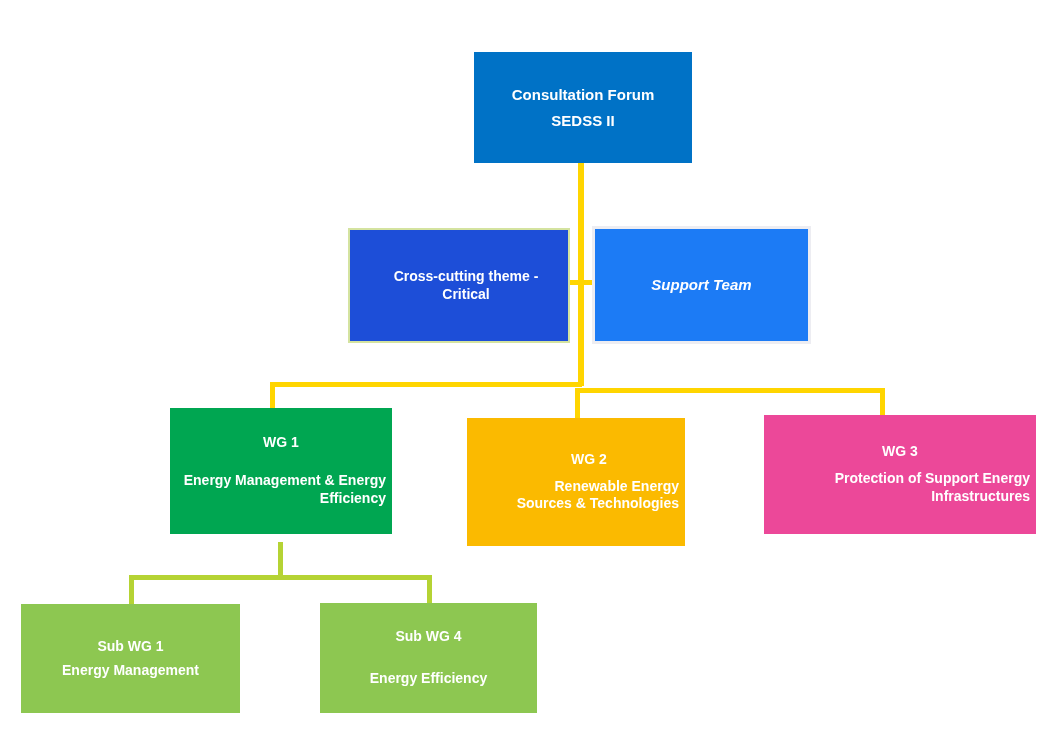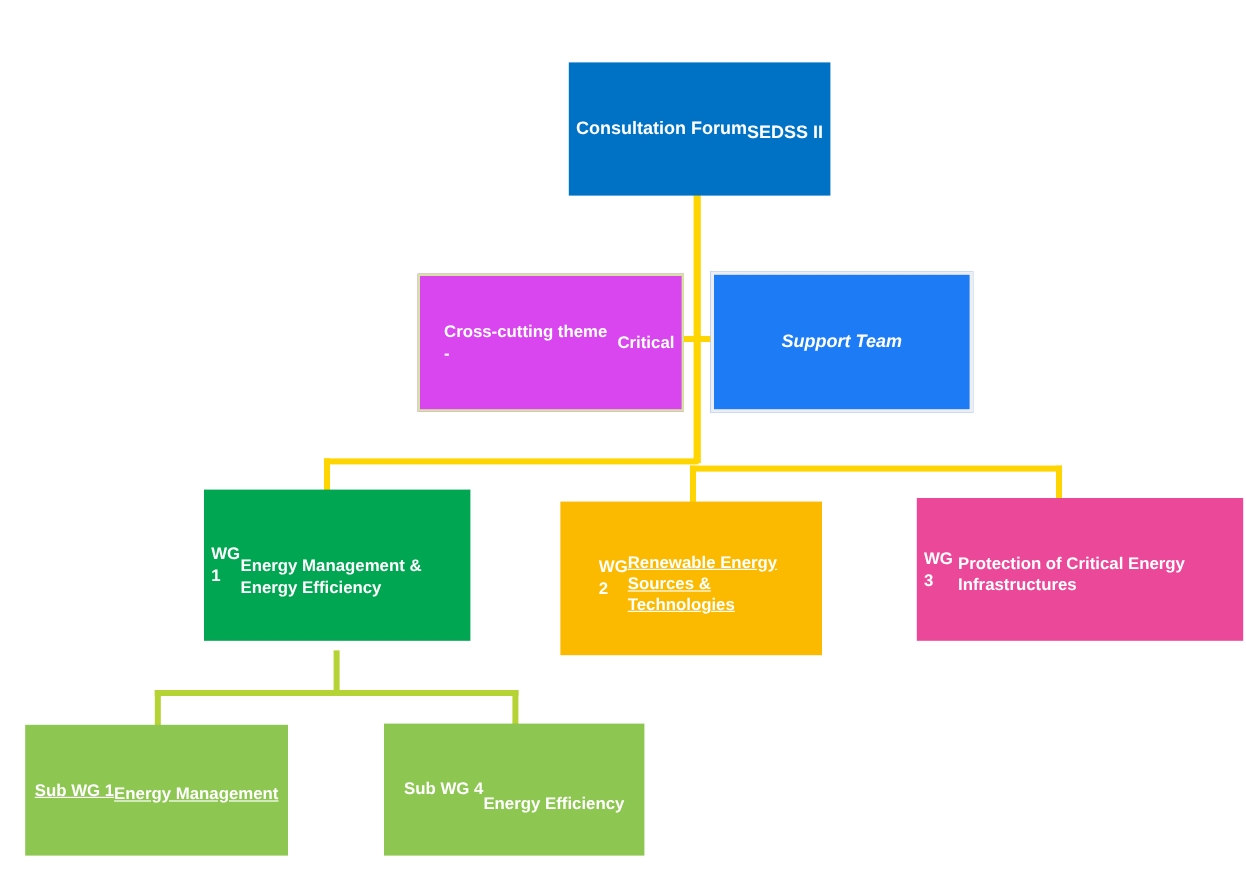--- a/index.html
+++ b/index.html
@@ -15,43 +15,44 @@
     position: relative;
     width: 1038px;
     height: 730px;
     background: #ffffff;
     overflow: hidden;
   }
   .node {
     position: absolute;
     box-sizing: border-box;
     display: flex;
+    flex-direction: column;
     align-items: center;
     justify-content: center;
-    text-align: left;
+    text-align: right;
     color: #ffffff;
     font-weight: bold;
     line-height: 1.28;
     z-index: 3;
     padding: 4px 6px;
   }
   .node .line-1 { display: block; }
   .node .line-2 { display: block; }
 
   
   .node-consultation-forum {
     left: 474px; top: 52px; width: 218px; height: 111px;
     background: #0072C6;
     font-size: 15px;
   }
   .node-consultation-forum .line-2 { margin-top: 7px; }
 
   .node-cross-cutting {
     left: 348px; top: 228px; width: 222px; height: 115px;
-    background: #d946ef;
+    background: #1d4ed8;
     border: 2px solid #D4E3A0;
     font-size: 14px;
     padding-left: 20px;
   }
 
   .node-support-team {
     left: 592px; top: 226px; width: 219px; height: 118px;
     background: #1C7BF5;
     border: 3px solid #EDEDF2;
     font-size: 15px;
@@ -64,34 +65,33 @@
     font-size: 14px;
   }
   .node-wg1 .line-2 { margin-top: 20px; }
 
   .node-wg2 {
     left: 467px; top: 418px; width: 218px; height: 128px;
     background: #FBBA00;
     font-size: 14px;
     padding-left: 32px;
   }
-  .node-wg2 .line-2 { margin-top: 9px; text-decoration: underline; }
+  .node-wg2 .line-2 { margin-top: 9px; }
 
   .node-wg3 {
     left: 764px; top: 415px; width: 272px; height: 119px;
     background: #ec4899;
     font-size: 14px;
   }
   .node-wg3 .line-2 { margin-top: 9px; }
 
   .node-sub-wg1 {
     left: 21px; top: 604px; width: 219px; height: 109px;
     background: #8DC751;
     font-size: 14px;
-    text-decoration: underline;
   }
   .node-sub-wg1 .line-2 { margin-top: 6px; }
 
   .node-sub-wg2 {
     left: 320px; top: 603px; width: 217px; height: 110px;
     background: #8DC751;
     font-size: 14px;
   }
   .node-sub-wg2 .line-2 { margin-top: 24px; }
 
@@ -159,21 +159,21 @@
     <span class="line-2">Energy Management &amp; Energy Efficiency</span>
   </div>
 
   <div class="node node-wg2">
     <span class="line-1">WG 2</span>
     <span class="line-2">Renewable Energy Sources &amp; Technologies</span>
   </div>
 
   <div class="node node-wg3">
     <span class="line-1">WG 3</span>
-    <span class="line-2">Protection of Critical Energy Infrastructures</span>
+    <span class="line-2">Protection of Support Energy Infrastructures</span>
   </div>
 
   <div class="node node-sub-wg1">
     <span class="line-1">Sub WG 1</span>
     <span class="line-2">Energy Management</span>
   </div>
 
   <div class="node node-sub-wg2">
     <span class="line-1">Sub WG 4</span>
     <span class="line-2">Energy Efficiency</span>

